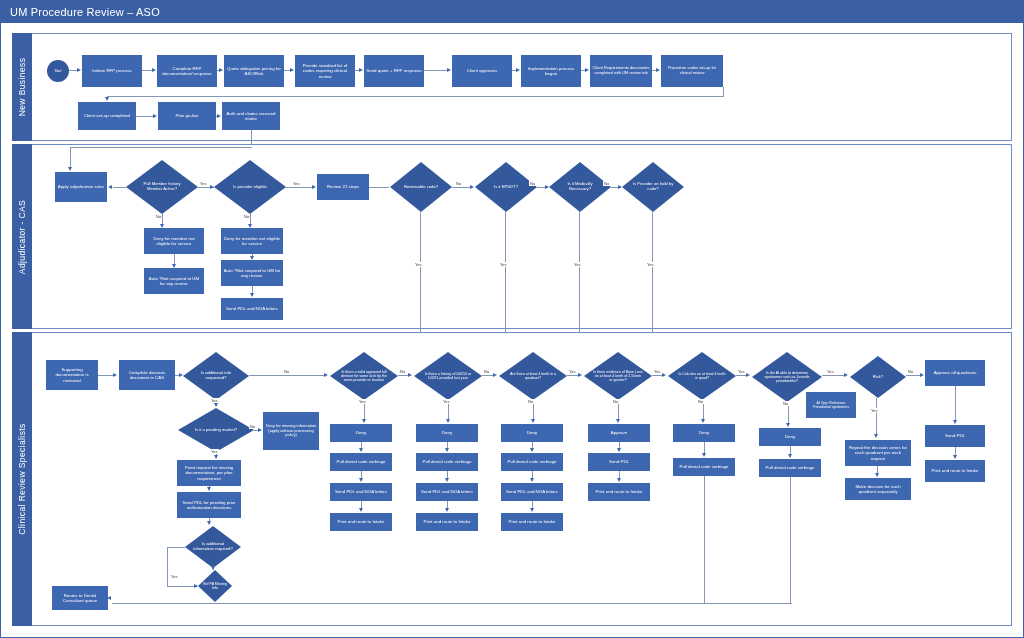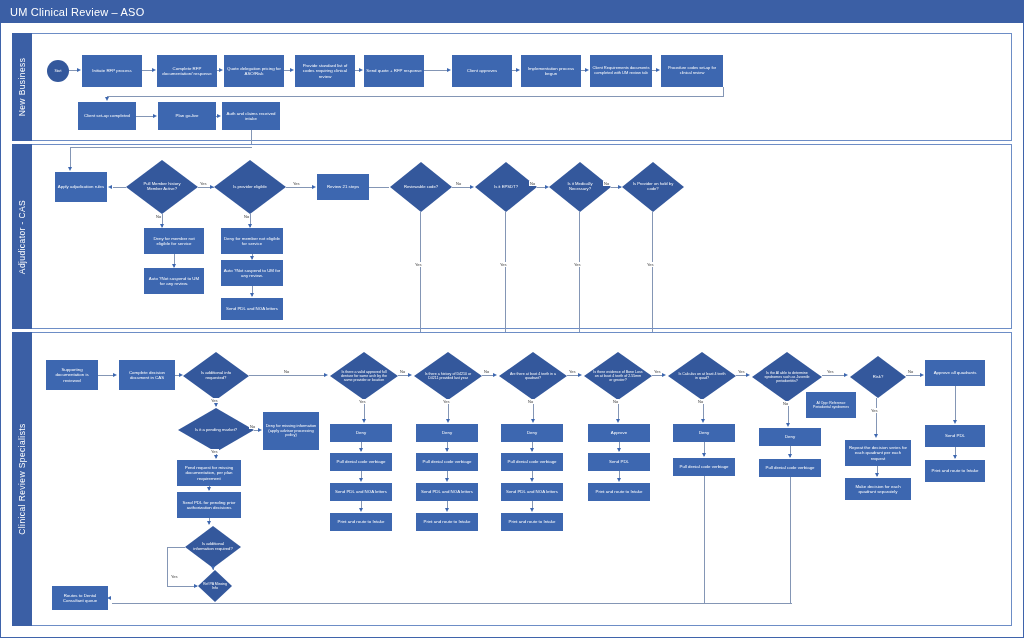--- a/index.html
+++ b/index.html
@@ -74,21 +74,21 @@
     background:#ffffff;padding:0 1px;white-space:nowrap;
   }
 </style>
 </head>
 <body>
 
 <div id="canvas">
   <div class="frame"></div>
 
   <div class="titlebar">
-    <span>UM Clinical Review – ASO</span>
+    <span>UM Procedure Review – ASO</span>
   </div>
 
   <div class="lane" style="left:12px;top:33px;width:1000px;height:108px;"></div>
   <div class="laneheader" style="left:12px;top:33px;width:20px;height:108px;">
     <span>New Business</span>
   </div>
 
   <div class="node oval dark" style="left:47px;top:60px;width:22px;height:22px;font-size:3.4px;">
     <span>Start</span>
   </div>

